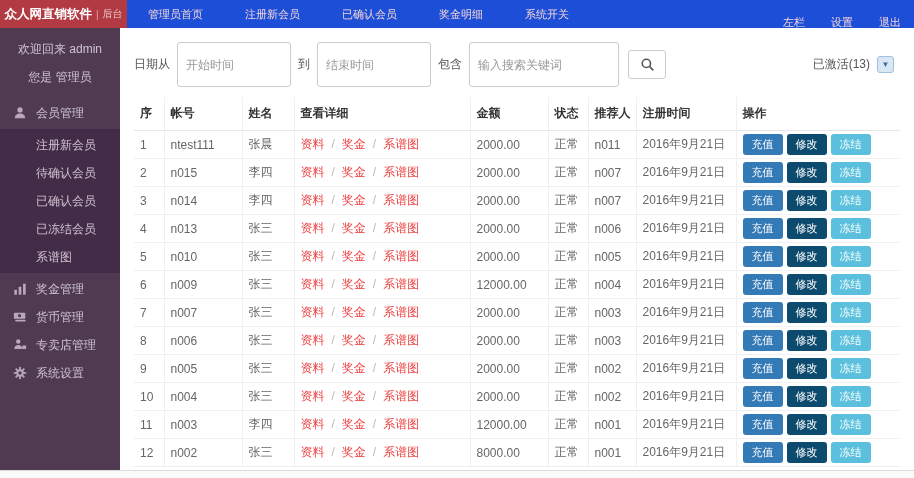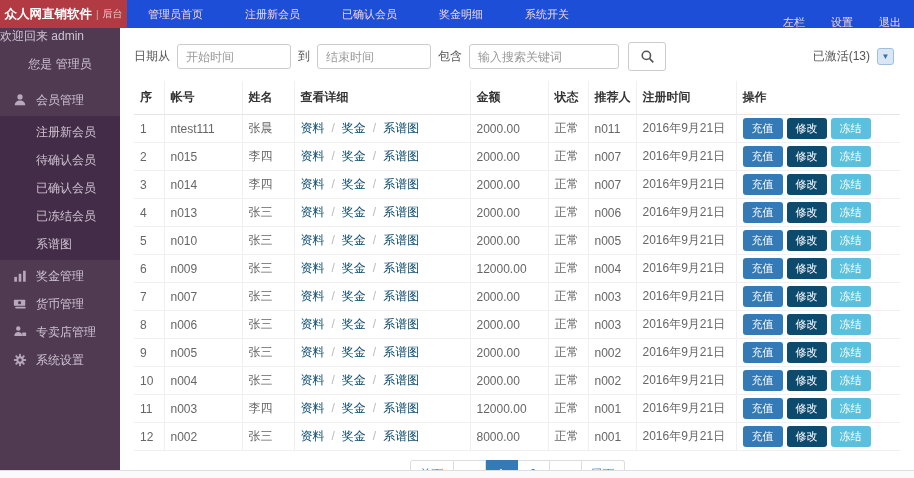--- a/index.html
+++ b/index.html
@@ -11,44 +11,44 @@
   .logo { width:127px; background:#b13a43; display:flex; align-items:center; justify-content:center; gap:4px; font-size:12.5px; font-weight:bold; white-space:nowrap; }
   .logo-sep { font-weight:normal; color:#e0a3a6; font-size:10px; }
   .logo-sub { font-weight:normal; font-size:10px; color:#eec6c8; }
   .topnav { display:flex; flex:1; }
   .topnav .nav-item, .topnav-right .nav-item { line-height:28px; padding:0 21px; font-size:11px; color:#f4d6d7; cursor:pointer; white-space:nowrap; }
   .topnav-right { display:flex; }
   .topnav-right .nav-item { padding:8px 13px; }
 
   
   .sidebar { position:absolute; top:28px; left:0; width:120px; bottom:8px; background:#4f3a52; color:#cfc2d1; font-size:12px; }
-  .welcome { text-align:left; }
+  .welcome { text-align:center; padding-top:13px; }
   .role { text-align:center; padding-top:11px; padding-bottom:13px; }
   .menu-item { height:28px; display:flex; align-items:center; padding-left:13px; gap:9px; cursor:pointer; }
   .menu-item .micon { width:14px; height:14px; display:inline-flex; color:#b9a8bc; }
   .menu-item .micon svg { width:14px; height:14px; fill:currentColor; }
   .submenu { background:#422c47; padding:2px 0; margin-top:2px; margin-bottom:2px; }
   .submenu-item { height:28px; line-height:28px; padding-left:36px; cursor:pointer; }
 
   
   .content { position:absolute; top:28px; left:120px; right:0; bottom:8px; background:#fff; overflow:hidden; }
   .filterbar { display:flex; align-items:center; padding:14px 14px 6px 14px; gap:7px; font-size:12px; color:#555; }
-  .finput { height:25px; border:1px solid #ccc; border-radius:3px; padding:0 8px; font-size:12px; width:114px; color:#333; outline:none; }
+  .finput { height:45px; border:1px solid #ccc; border-radius:3px; padding:0 8px; font-size:12px; width:114px; color:#333; outline:none; }
   .finput::placeholder { color:#999; }
   .finput.keyword { width:150px; }
   .searchbtn { width:38px; height:29px; border:1px solid #ccc; border-radius:3px; background:#fff; cursor:pointer; display:flex; align-items:center; justify-content:center; margin-left:2px; }
   .statusfilter { margin-left:auto; display:flex; gap:7px; color:#555; padding-right:6px; cursor:pointer; }
   .ddbtn { width:17px; height:17px; background:#d9e7f5; border:1px solid #9fbfdd; border-radius:3px; color:#3a6ea5; font-size:8px; display:flex; align-items:center; justify-content:center; }
 
   
   table { width:calc(100% - 28px); margin:4px 14px 0 14px; border-collapse:collapse; font-size:12px; table-layout:fixed; }
   th { text-align:left; color:#333; font-weight:bold; padding:8px 6px; border-bottom:1px solid #e6e6e6; white-space:nowrap; }
   td { color:#666; padding:3px 6px; border-bottom:1px solid #f0f0f0; white-space:nowrap; height:27px; }
   th + th, td + td { border-left:1px solid #f0f0f0; }
-  .detail-link { color:#0c4a6e; cursor:pointer; }
+  .detail-link { color:#ef4444; cursor:pointer; }
   .detail-sep { color:#bbb; padding:0 7px; }
   .btn { display:inline-block; padding:3px 9px; border:none; border-radius:3px; color:#fff; font-size:11px; margin-right:4px; cursor:pointer; font-family:inherit; }
   .btn-primary { background:#337ab7; }
   .btn-warning { background:#0c4a6e; }
   .btn-info    { background:#5bc0de; }
 
   
   .pagination { display:flex; justify-content:center; margin-top:9px; }
   .page-item { min-width:32px; padding:0 9px; height:28px; line-height:27px; text-align:center; border:1px solid #ddd; border-left:none; color:#337ab7; font-size:12px; cursor:pointer; background:#fff; }
   .page-item:first-child { border-left:1px solid #ddd; border-radius:3px 0 0 3px; }

